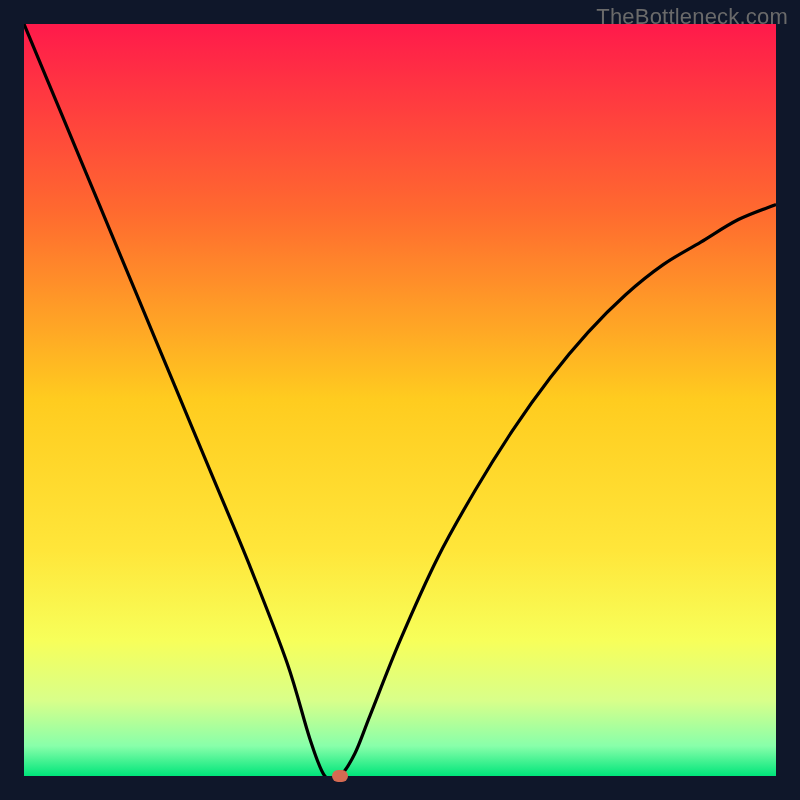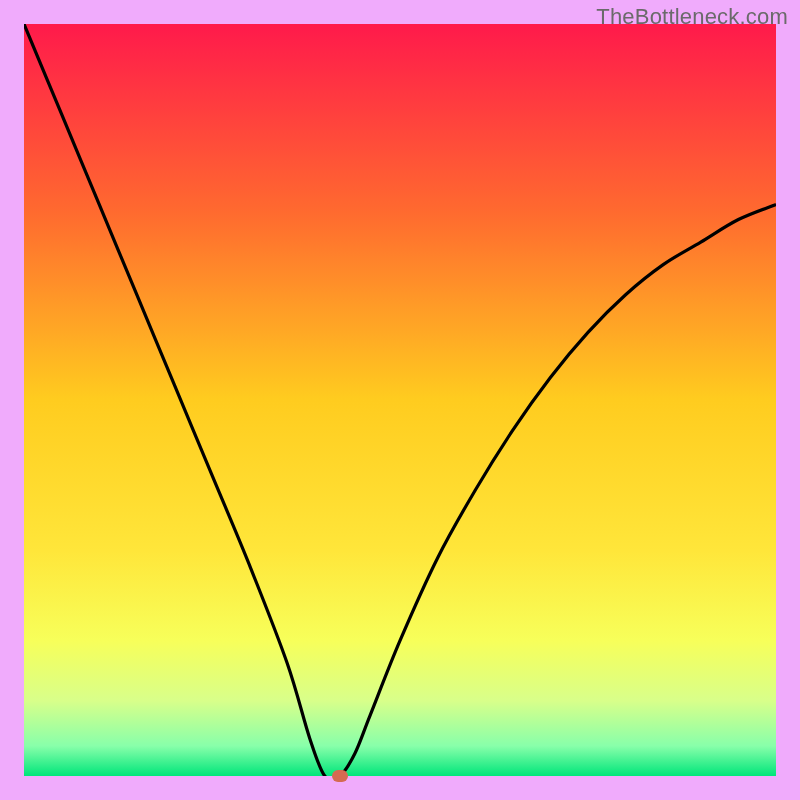--- a/index.html
+++ b/index.html
@@ -8,21 +8,21 @@
     width: 800px;
     height: 800px;
     background: #000;
     font-family: Arial, Helvetica, sans-serif;
     overflow: hidden;
   }
   .container {
     position: relative;
     width: 800px;
     height: 800px;
-    background: #f0abfc;
+    background: #0f172a;
   }
   .watermark {
     position: absolute;
     top: 4px;
     right: 12px;
     color: #6a6a6a;
     font-size: 22px;
     font-weight: 500;
     letter-spacing: 0.2px;
     z-index: 5;

